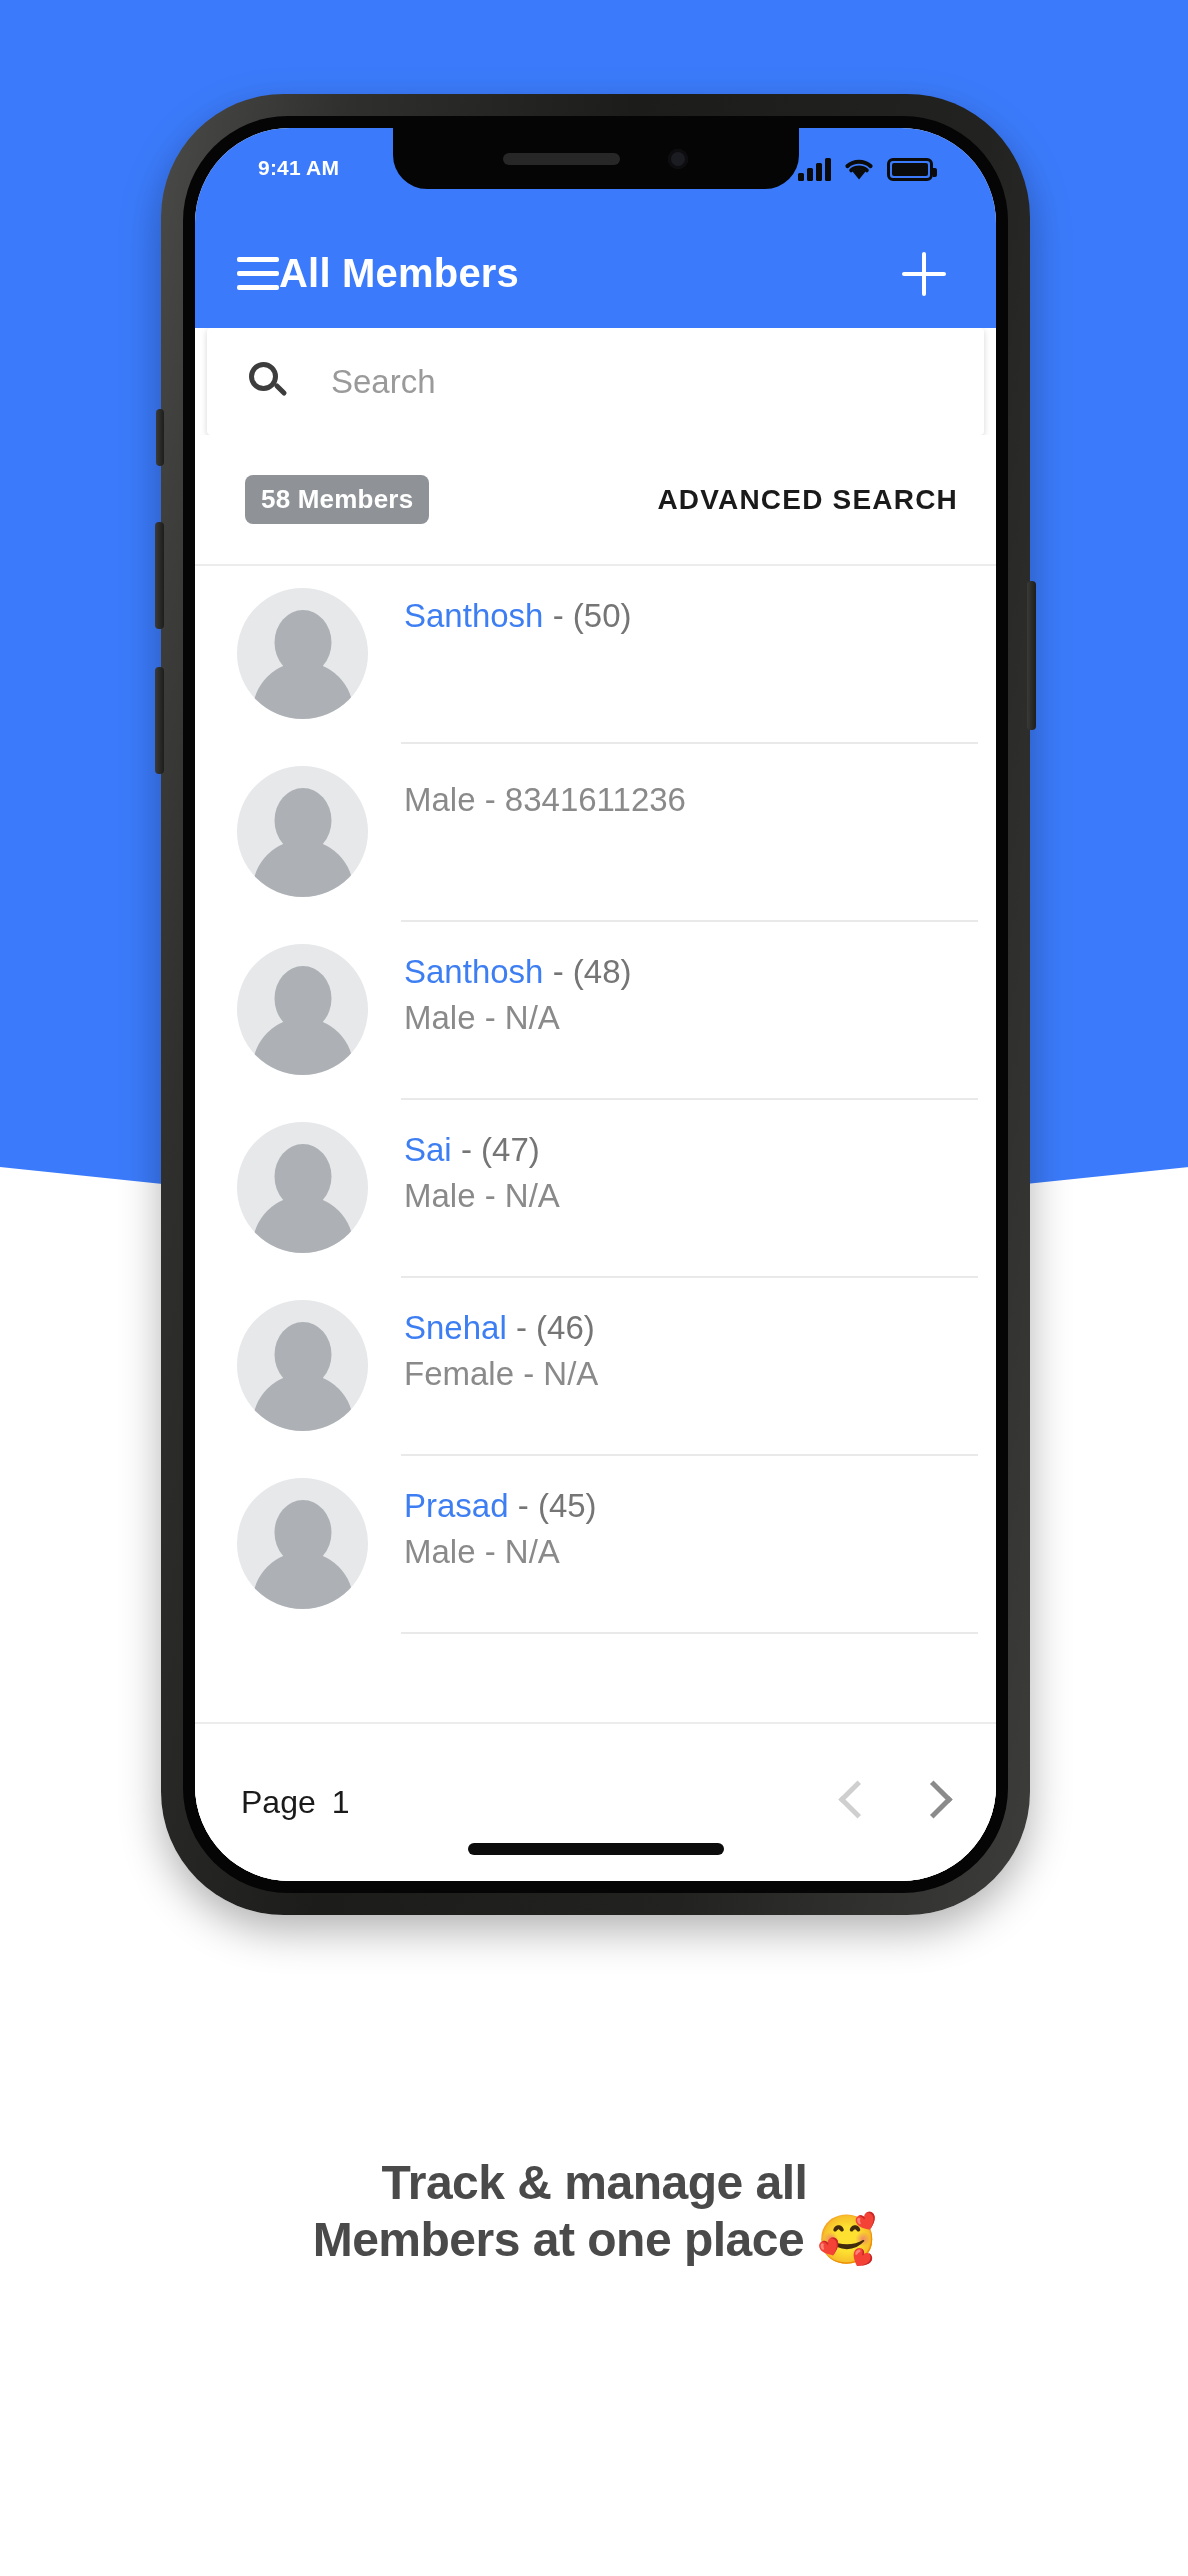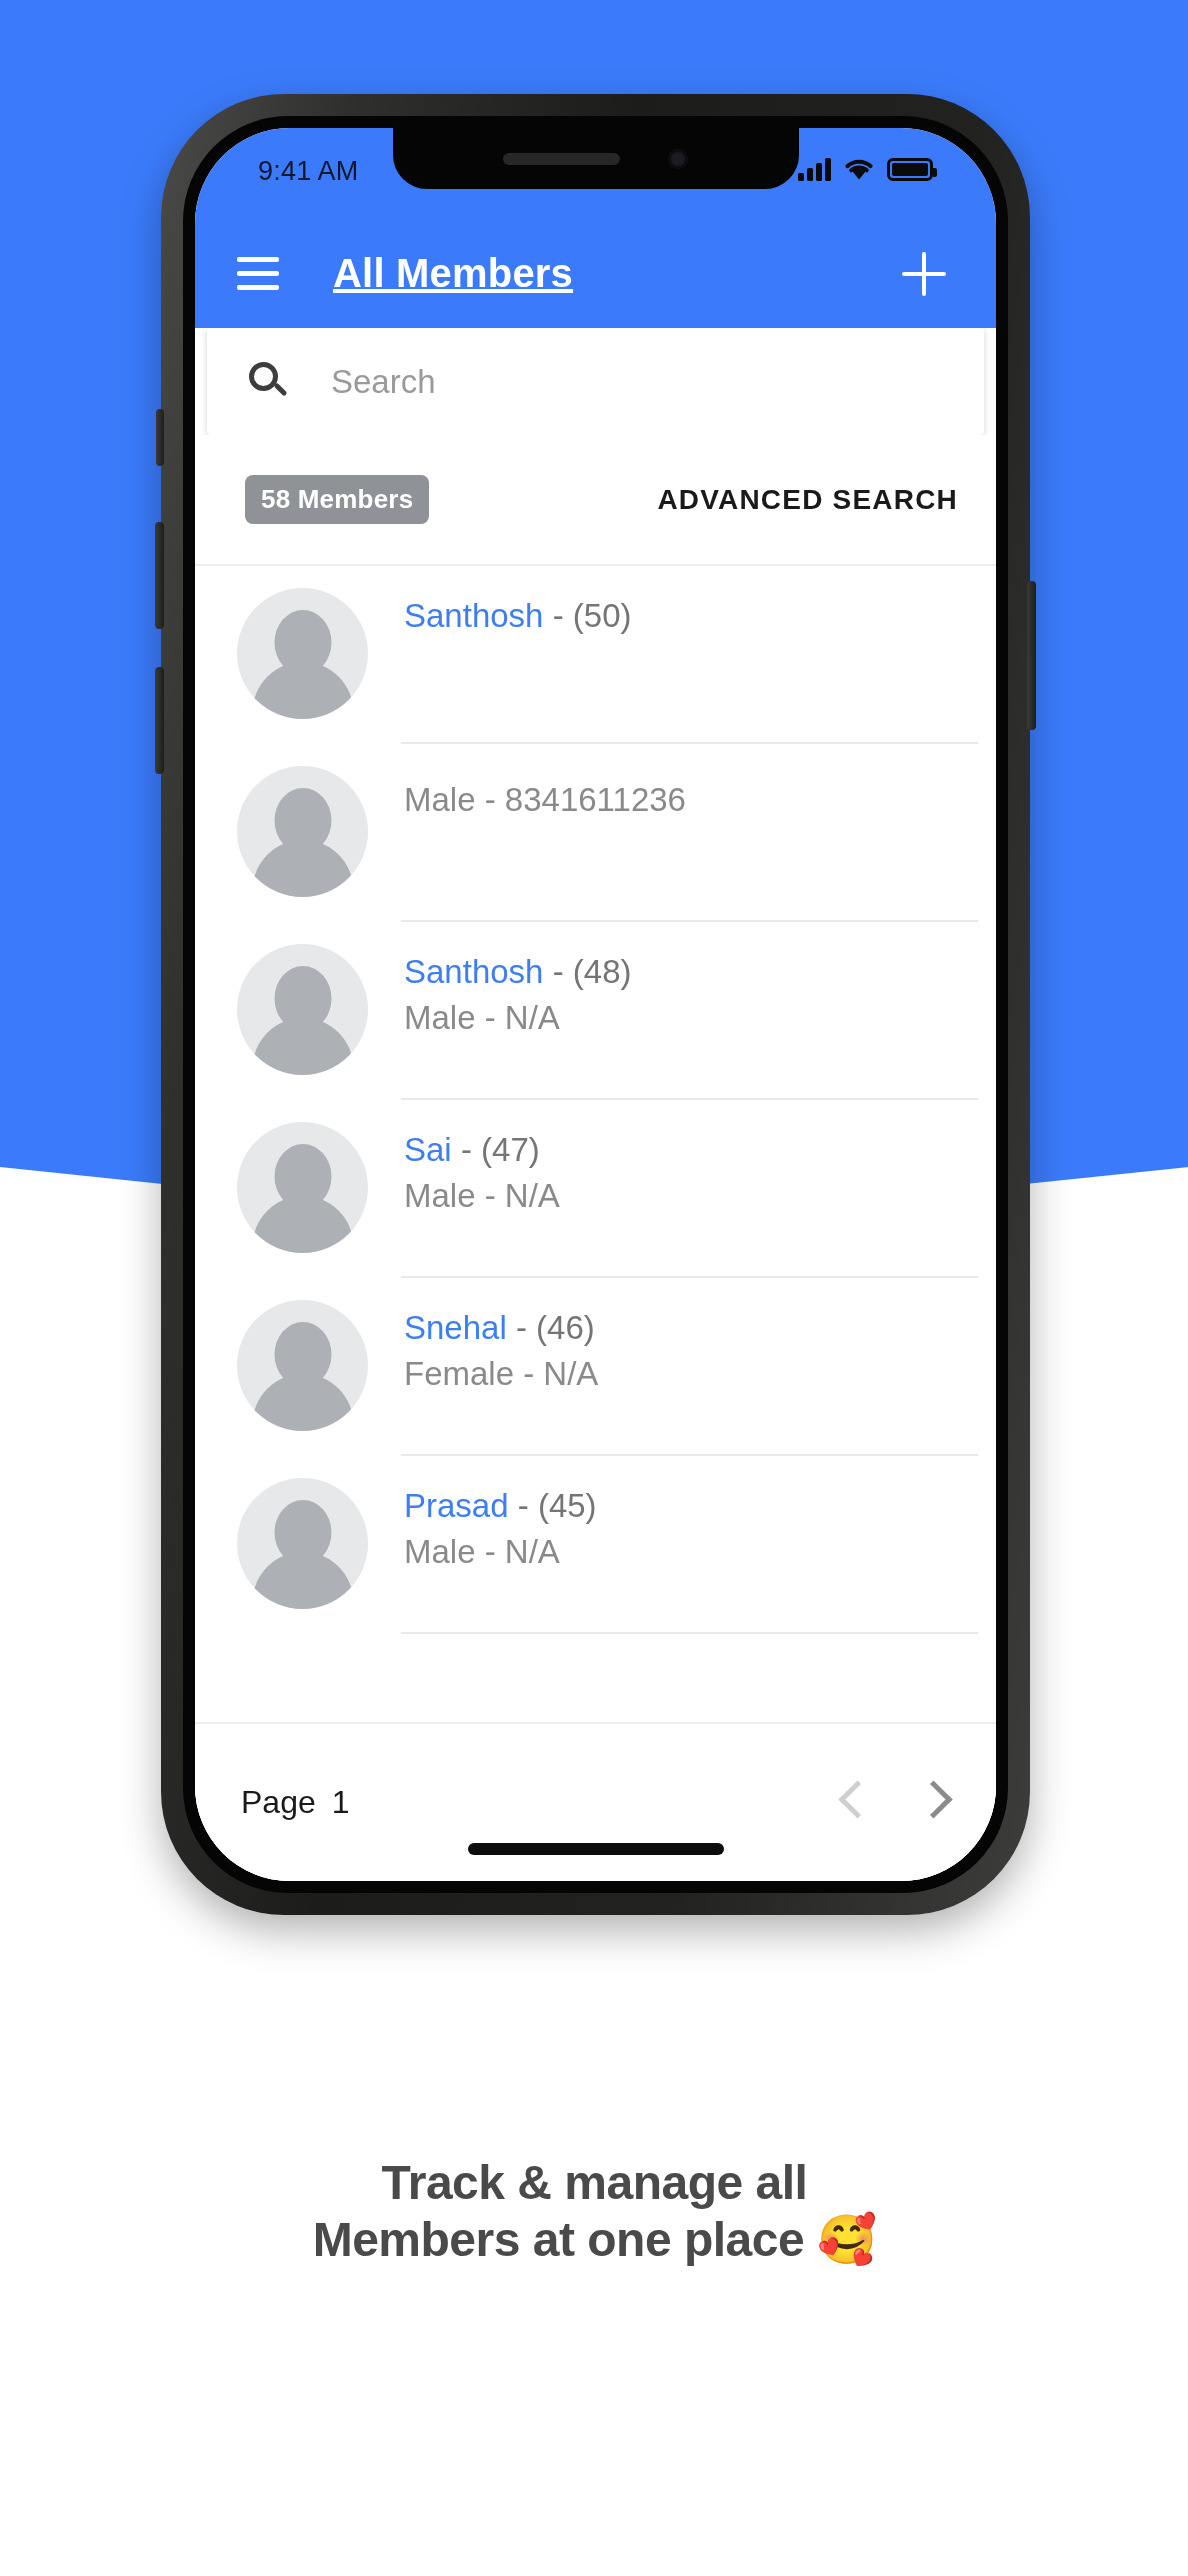--- a/index.html
+++ b/index.html
@@ -46,21 +46,21 @@
   .btn-left-volup { left: -6px; top: 428px;  width: 9px;  height: 107px; }
   .btn-left-voldn { left: -6px; top: 573px;  width: 9px;  height: 107px; }
   .btn-right-pwr  { right: -6px; top: 487px; width: 9px;  height: 149px; }
 
   
   .statusbar {
     position: relative; height: 91px; background: #3b7bfb;
     display: flex; align-items: flex-start; justify-content: space-between;
     padding: 24px 63px 0 63px;
   }
-  .status-time { color: #0f172a; font-size: 27px; font-weight: 400; letter-spacing: 0.2px; padding-top: 4px;}
+  .status-time { color: #ffffff; font-size: 21px; font-weight: 700; letter-spacing: 0.2px; padding-top: 4px;}
   .status-icons { display: flex; align-items: center; gap: 13px; padding-top: 6px; }
 
   .notch {
     position: absolute; left: 50%; top: 0; transform: translateX(-50%);
     width: 406px; height: 61px; background: #050505;
     border-bottom-left-radius: 34px; border-bottom-right-radius: 34px;
     display: flex; align-items: center; justify-content: center; gap: 48px;
   }
   .speaker { width: 117px; height: 12px; border-radius: 7px; background: #272727; }
   .cam { width: 20px; height: 20px; border-radius: 50%; background: #1b1b22; box-shadow: inset 0 0 0 3px #0d0d10; }
@@ -75,21 +75,21 @@
   .battery::after { content:''; position:absolute; right:-7px; top:7px; width:4px;height:9px;background:#0b0b0b;border-radius:0 2px 2px 0;}
   .battery span { display:block; width: 100%; height: 100%; background: #0b0b0b; border-radius: 2px; }
 
   
   .appbar {
     height: 109px; background: #3b7bfb;
     display: flex; align-items: center; padding: 0 50px 0 42px;
   }
   .hamburger { width: 42px; display: flex; flex-direction: column; gap: 9px; cursor: pointer; }
   .hamburger i { display:block; height: 5px; background: #fff; border-radius: 2px; }
-  .appbar-title { color: #fff; font-size: 40px; font-weight: 700; margin-left: 54px; letter-spacing: 0.2px; text-decoration: underline; }
+  .appbar-title { color: #fff; font-size: 40px; font-weight: 700; letter-spacing: 0.2px; }
   .appbar-spacer { flex: 1; }
   .plus-icon { position: relative; width: 44px; height: 44px; cursor: pointer; }
   .plus-icon::before, .plus-icon::after { content:''; position:absolute; background:#fff; border-radius:2px; }
   .plus-icon::before { left: 0; top: 20px; width: 44px; height: 4px; }
   .plus-icon::after  { top: 0; left: 20px; height: 44px; width: 4px; }
 
   
   .search-card {
     margin: 0 12px; background: #fff; border-radius: 4px;
     box-shadow: 0 2px 6px rgba(0,0,0,0.17);

